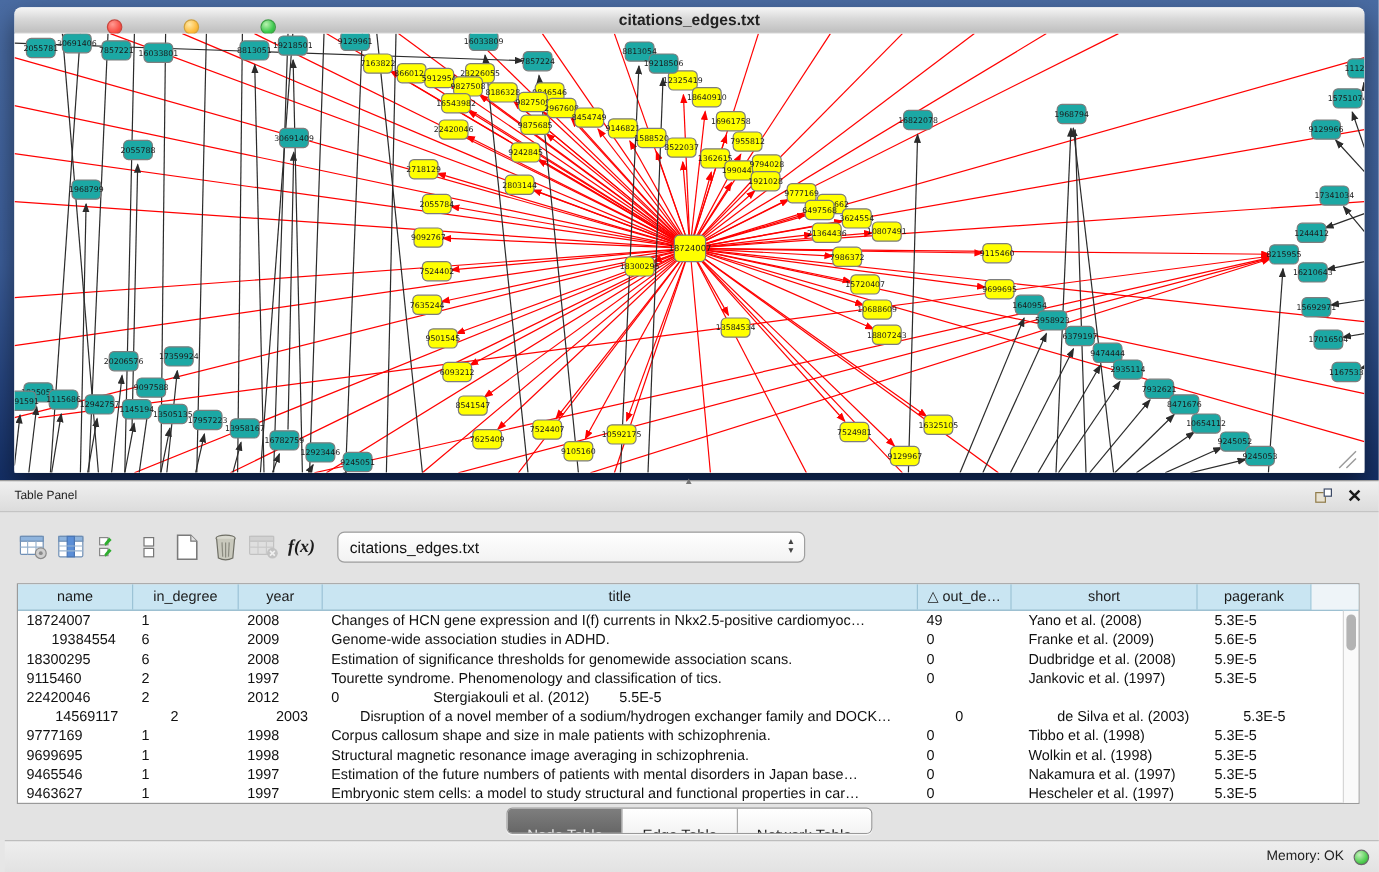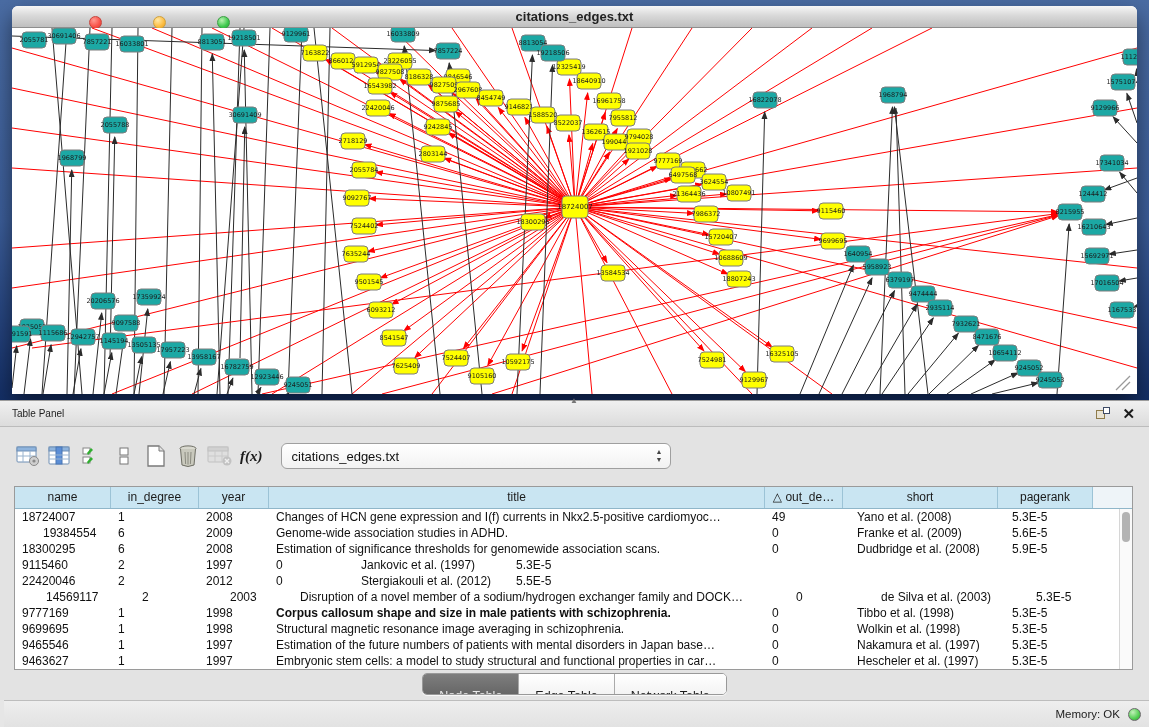--- a/index.html
+++ b/index.html
@@ -808,20 +808,21 @@
             <div class="td" style="width: 70px;">2008</div>
             <div class="td" style="width: 496px;">Estimation of significance thresholds for genomewide association scans.</div>
             <div class="td" style="width: 78px;">0</div>
             <div class="td" style="width: 155px; padding-left: 14px;">Dudbridge et al. (2008)</div>
             <div class="td" style="width: 95px; padding-left: 14px;">5.9E-5</div>
           </div>
           <div class="trow">
             <div class="td" style="width: 96px;">9115460</div>
             <div class="td" style="width: 88px;">2</div>
             <div class="td" style="width: 70px;">1997</div>
+            <div class="td" style="width: 496px;">Tourette syndrome. Phenomenology and classification of tics.</div>
             <div class="td" style="width: 78px;">0</div>
             <div class="td" style="width: 155px; padding-left: 14px;">Jankovic et al. (1997)</div>
             <div class="td" style="width: 95px; padding-left: 14px;">5.3E-5</div>
           </div>
           <div class="trow">
             <div class="td" style="width: 96px;">22420046</div>
             <div class="td" style="width: 88px;">2</div>
             <div class="td" style="width: 70px;">2012</div>
             <div class="td" style="width: 78px;">0</div>
             <div class="td" style="width: 155px; padding-left: 14px;">Stergiakouli et al. (2012)</div>
@@ -833,21 +834,21 @@
             <div class="td" style="width: 70px;">2003</div>
             <div class="td" style="width: 496px;">Disruption of a novel member of a sodium/hydrogen exchanger family and DOCK…</div>
             <div class="td" style="width: 78px;">0</div>
             <div class="td" style="width: 155px; padding-left: 14px;">de Silva et al. (2003)</div>
             <div class="td" style="width: 95px; padding-left: 14px;">5.3E-5</div>
           </div>
           <div class="trow">
             <div class="td" style="width: 96px;">9777169</div>
             <div class="td" style="width: 88px;">1</div>
             <div class="td" style="width: 70px;">1998</div>
-            <div class="td" style="width: 496px; font-weight: bold;">Corpus callosum shape and size in male patients with schizophrenia.</div>
+            <div class="td" style="width: 496px;">Corpus callosum shape and size in male patients with schizophrenia.</div>
             <div class="td" style="width: 78px;">0</div>
             <div class="td" style="width: 155px; padding-left: 14px;">Tibbo et al. (1998)</div>
             <div class="td" style="width: 95px; padding-left: 14px;">5.3E-5</div>
           </div>
           <div class="trow">
             <div class="td" style="width: 96px;">9699695</div>
             <div class="td" style="width: 88px;">1</div>
             <div class="td" style="width: 70px;">1998</div>
             <div class="td" style="width: 496px;">Structural magnetic resonance image averaging in schizophrenia.</div>
             <div class="td" style="width: 78px;">0</div>

